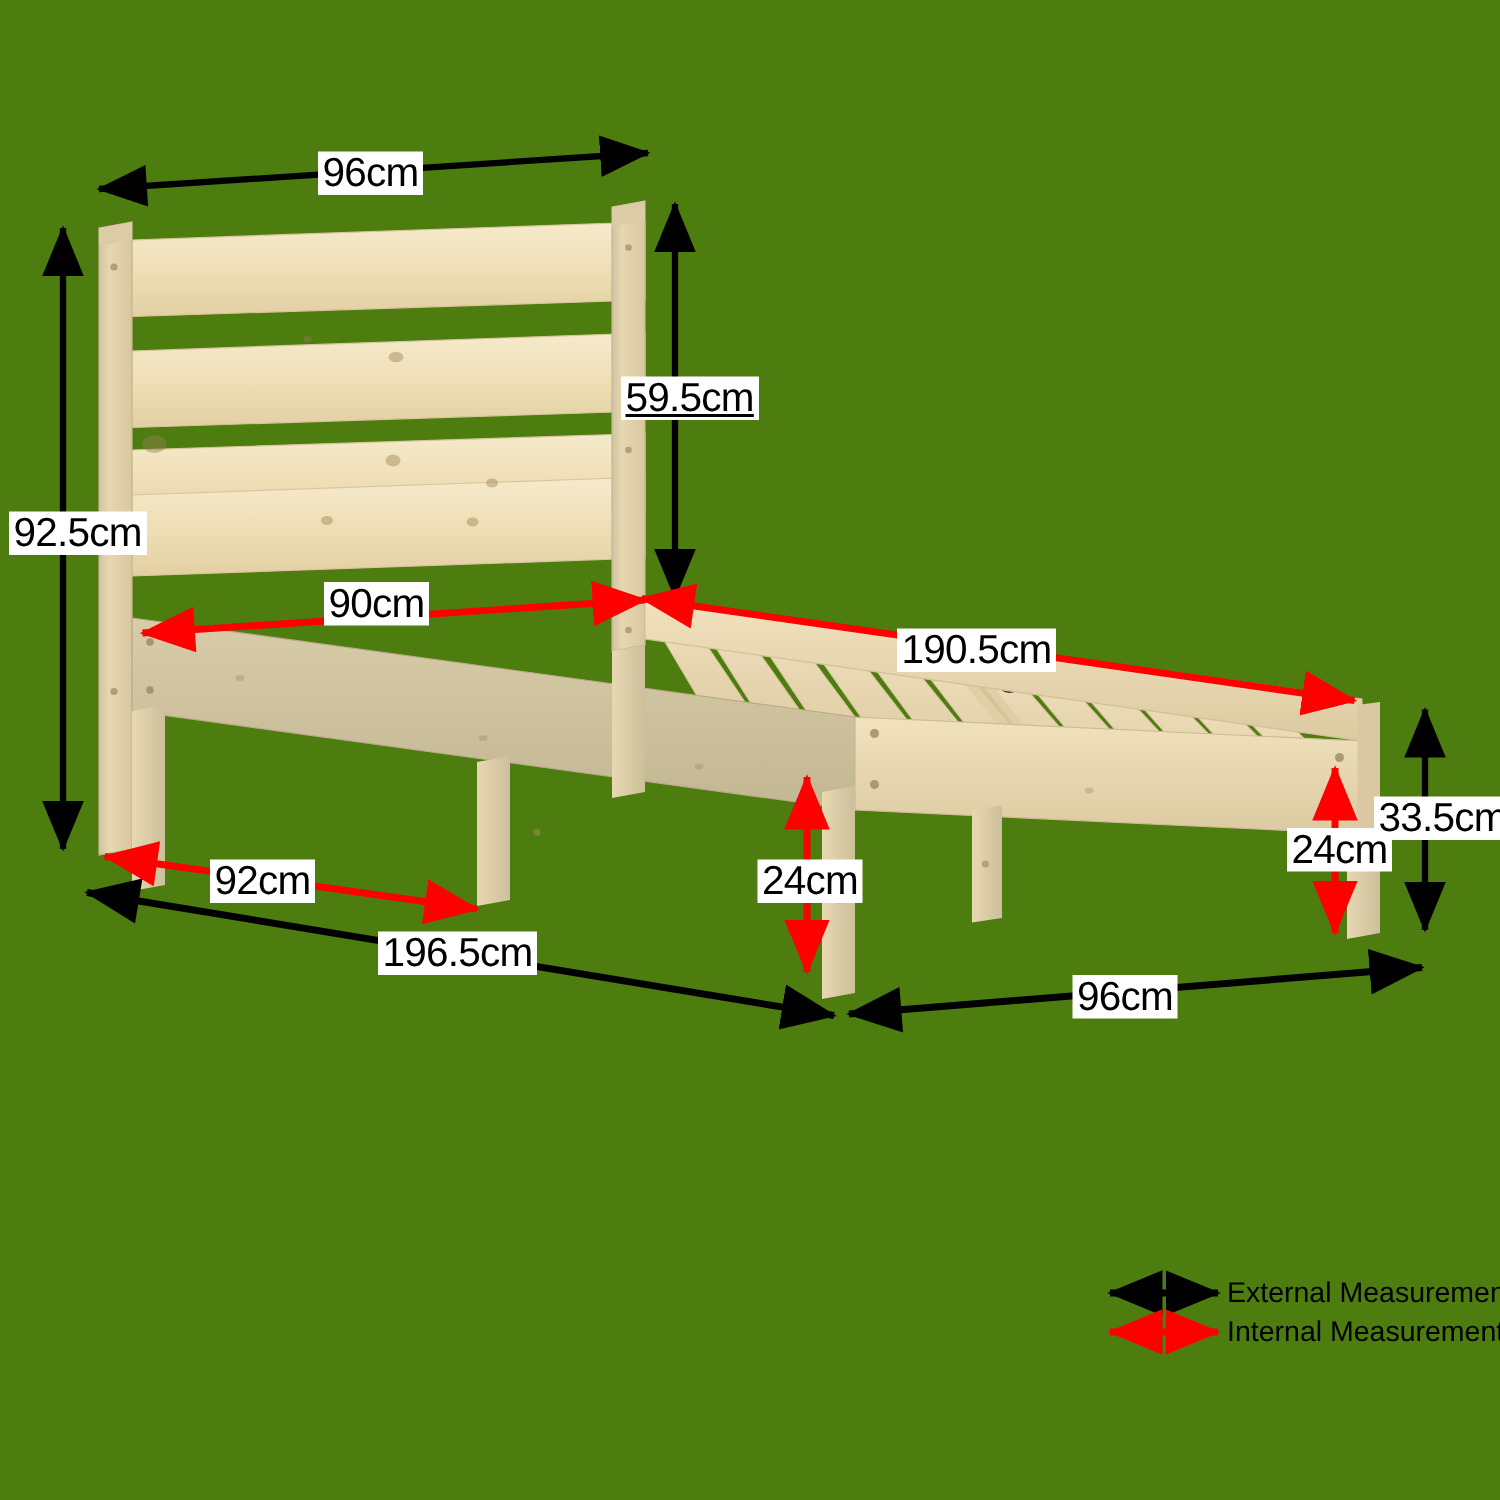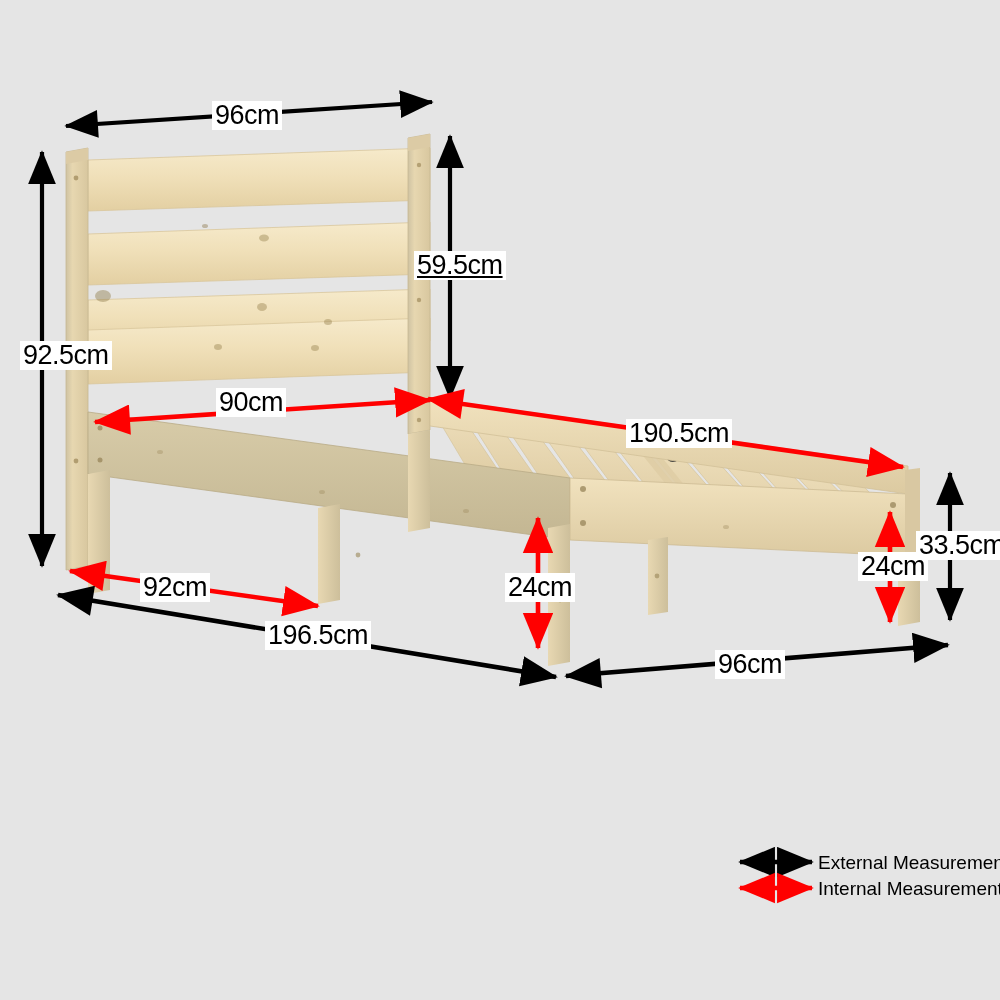--- a/index.html
+++ b/index.html
@@ -1,18 +1,18 @@
 <!DOCTYPE html>
 <html><head>
 <meta charset="utf-8">
 <style>
   html,body{margin:0;padding:0;background:#fff;}
   body{width:1000px;height:1000px;overflow:hidden;
        font-family:"Liberation Sans",sans-serif;}
-  #stage{position:relative;width:1000px;height:1000px;background:#e5e5e5;}
+  #stage{position:relative;width:1000px;height:1000px;background:#4d7c0f;}
   svg.layer{position:absolute;left:0;top:0;width:1000px;height:1000px;}
   .dimlabel{
     position:absolute;background:#ffffff;color:#000000;
     font-family:"Liberation Sans",sans-serif;
     font-size:27px;font-weight:400;letter-spacing:-0.5px;
     line-height:1;padding:1px 3px;white-space:nowrap;
   }
   .legend-text{
     position:absolute;color:#000;font-family:"Liberation Sans",sans-serif;
     font-size:19px;white-space:nowrap;
@@ -185,31 +185,31 @@
     <line x1="950" y1="473" x2="950" y2="620" stroke="#000" stroke-width="4.2" marker-start="url(#abs)" marker-end="url(#ab)"></line>
 
     <line x1="566" y1="676" x2="948" y2="645" stroke="#000" stroke-width="4.6" marker-start="url(#abs)" marker-end="url(#ab)"></line>
 
     <line x1="740" y1="862" x2="812" y2="862" stroke="#000" stroke-width="4.6" marker-start="url(#abs)" marker-end="url(#ab)"></line>
     <line x1="740" y1="888" x2="812" y2="888" stroke="#FF0000" stroke-width="4.6" marker-start="url(#ars)" marker-end="url(#ar)"></line>
   </svg>
 
   <div class="dimlabel" style="left:212px;top:101px;">96cm</div>
 
-  <div class="dimlabel" style="left:20px;top:341px;text-align:center;">92.5cm</div>
+  <div class="dimlabel" style="left:6px;top:341px;text-align:center;">92.5cm</div>
 
   <div class="dimlabel" style="left:414px;top:251px;text-decoration:underline;">59.5cm</div>
 
   <div class="dimlabel" style="left:216px;top:388px;">90cm</div>
 
-  <div class="dimlabel" style="left:626px;top:419px;">190.5cm</div>
+  <div class="dimlabel" style="left:598px;top:419px;">190.5cm</div>
 
   <div class="dimlabel" style="left:140px;top:573px;">92cm</div>
 
-  <div class="dimlabel" style="left:252px;top:621px;margin-left:13px;">196.5cm</div>
+  <div class="dimlabel" style="left:252px;top:621px;">196.5cm</div>
 
   <div class="dimlabel" style="left:505px;top:573px;">24cm</div>
 
   <div class="dimlabel" style="left:858px;top:552px;">24cm</div>
 
   <div class="dimlabel" style="left:916px;top:531px;">33.5cm</div>
 
   <div class="dimlabel" style="left:715px;top:650px;">96cm</div>
 
   <div class="legend-text" style="left:818px;top:852px;">External Measurements</div>

